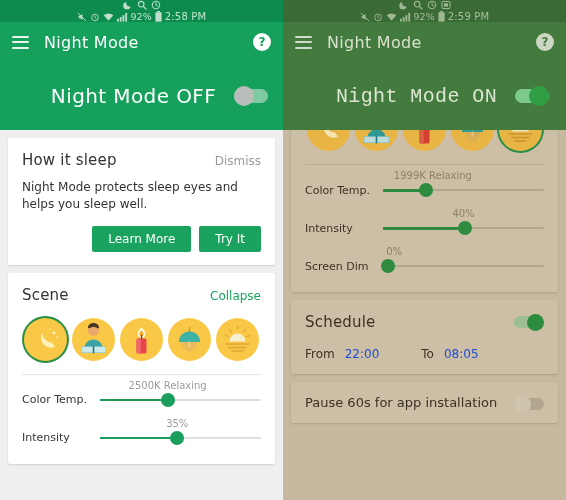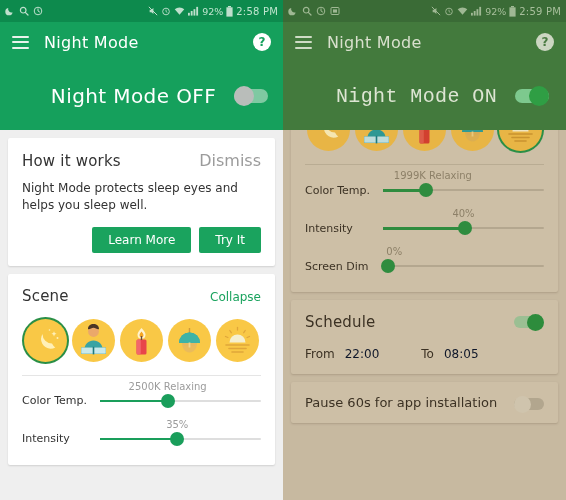--- a/index.html
+++ b/index.html
@@ -41,21 +41,21 @@
     --fill: #2f8c3f;
     --scene-bg: #e8b545;
     --statusbar-txt: #a8bf9c;
   }
 
   
   .statusbar {
     height: 22px; background: var(--statusbar);
     display: flex; align-items: center; justify-content: space-between;
     padding: 0 5px; color: var(--statusbar-txt);
-    font-size: 9.5px; font-family: "DejaVu Sans", sans-serif;
+    font-size: 9.5px; font-family: "DejaVu Sans", sans-serif; flex-direction: column;
   }
   .sb-left, .sb-right { display: flex; align-items: center; gap: 4px; }
   .sb-right { gap: 3px; }
   .sb-ico { display: inline-block; line-height: 1; font-size: 10px; opacity: .92; }
   .sb-ico svg { display: block; }
   .sb-time { font-size: 10px; letter-spacing: .2px; }
   .sb-batt { font-size: 9.5px; }
 
   
   .appbar {
@@ -108,21 +108,21 @@
 
   .card {
     background: var(--card); margin: 8px 8px 0 8px;
     border-radius: 2px; padding: 13px 14px;
     box-shadow: 0 1px 2px rgba(0,0,0,.13);
   }
   .right .card { box-shadow: 0 1px 2px rgba(80,66,44,.22); }
 
   .card-head { display: flex; align-items: baseline; }
   .card-title { font-size: 15px; color: var(--text); letter-spacing: .2px; }
-  .dismiss { margin-left: auto; font-size: 16px; color: var(--muted); cursor: pointer; }
+  .dismiss { margin-left: auto; font-size: 12px; color: var(--muted); cursor: pointer; }
   .collapse { margin-left: auto; font-size: 12px; color: var(--accent); cursor: pointer; }
   .card-desc { margin-top: 10px; font-size: 12px; line-height: 1.45; color: var(--text); }
 
   .btn-row { display: flex; justify-content: flex-end; gap: 8px; margin-top: 12px; }
   .btn {
     background: var(--accent); color: #ffffff; border: none;
     font-size: 12px; padding: 6px 16px; border-radius: 2px; cursor: pointer;
     font-family: "DejaVu Sans", sans-serif;
   }
 
@@ -153,21 +153,21 @@
   .slider-value {
     position: absolute; top: -9px; font-size: 10px; color: var(--muted);
     transform: translateX(-50%); white-space: nowrap;
   }
   .divider { height: 1px; background: var(--track); margin-top: 13px; opacity: .8; }
 
   
   .sched-head { display: flex; align-items: center; }
   .sched-times { display: flex; align-items: baseline; margin-top: 16px; font-size: 12px; color: var(--text); }
   .sched-times .lbl { margin-right: 10px; }
-  .sched-times .val { color: #0f172a; margin-right: 42px; cursor: pointer; }
+  .sched-times .val { color: #1d4ed8; margin-right: 42px; cursor: pointer; }
   .sched-times .val.last { margin-right: 0; }
 
   .pause-row { display: flex; align-items: flex-end; gap: 7px; }
   .pause-label { font-size: 13px; color: var(--text); }
   .pause-row .switch { margin-left: auto; }
 </style>
 </head>
 <body>
 
 <div class="screens">
@@ -245,21 +245,21 @@
       <div class="hero-label">Night Mode OFF</div>
       <div class="switch off">
           <div class="thumb"></div>
         </div>
     </div>
 
     <div class="body">
 
       <div class="card">
         <div class="card-head">
-          <div class="card-title">How it works</div>
+          <div class="card-title">How it sleep</div>
           <div class="dismiss">Dismiss</div>
         </div>
         <div class="card-desc">Night Mode protects sleep eyes and helps you sleep well.</div>
         <div class="btn-row">
           <button class="btn">Learn More</button>
           <button class="btn">Try It</button>
         </div>
       </div>
 
       <div class="card">

